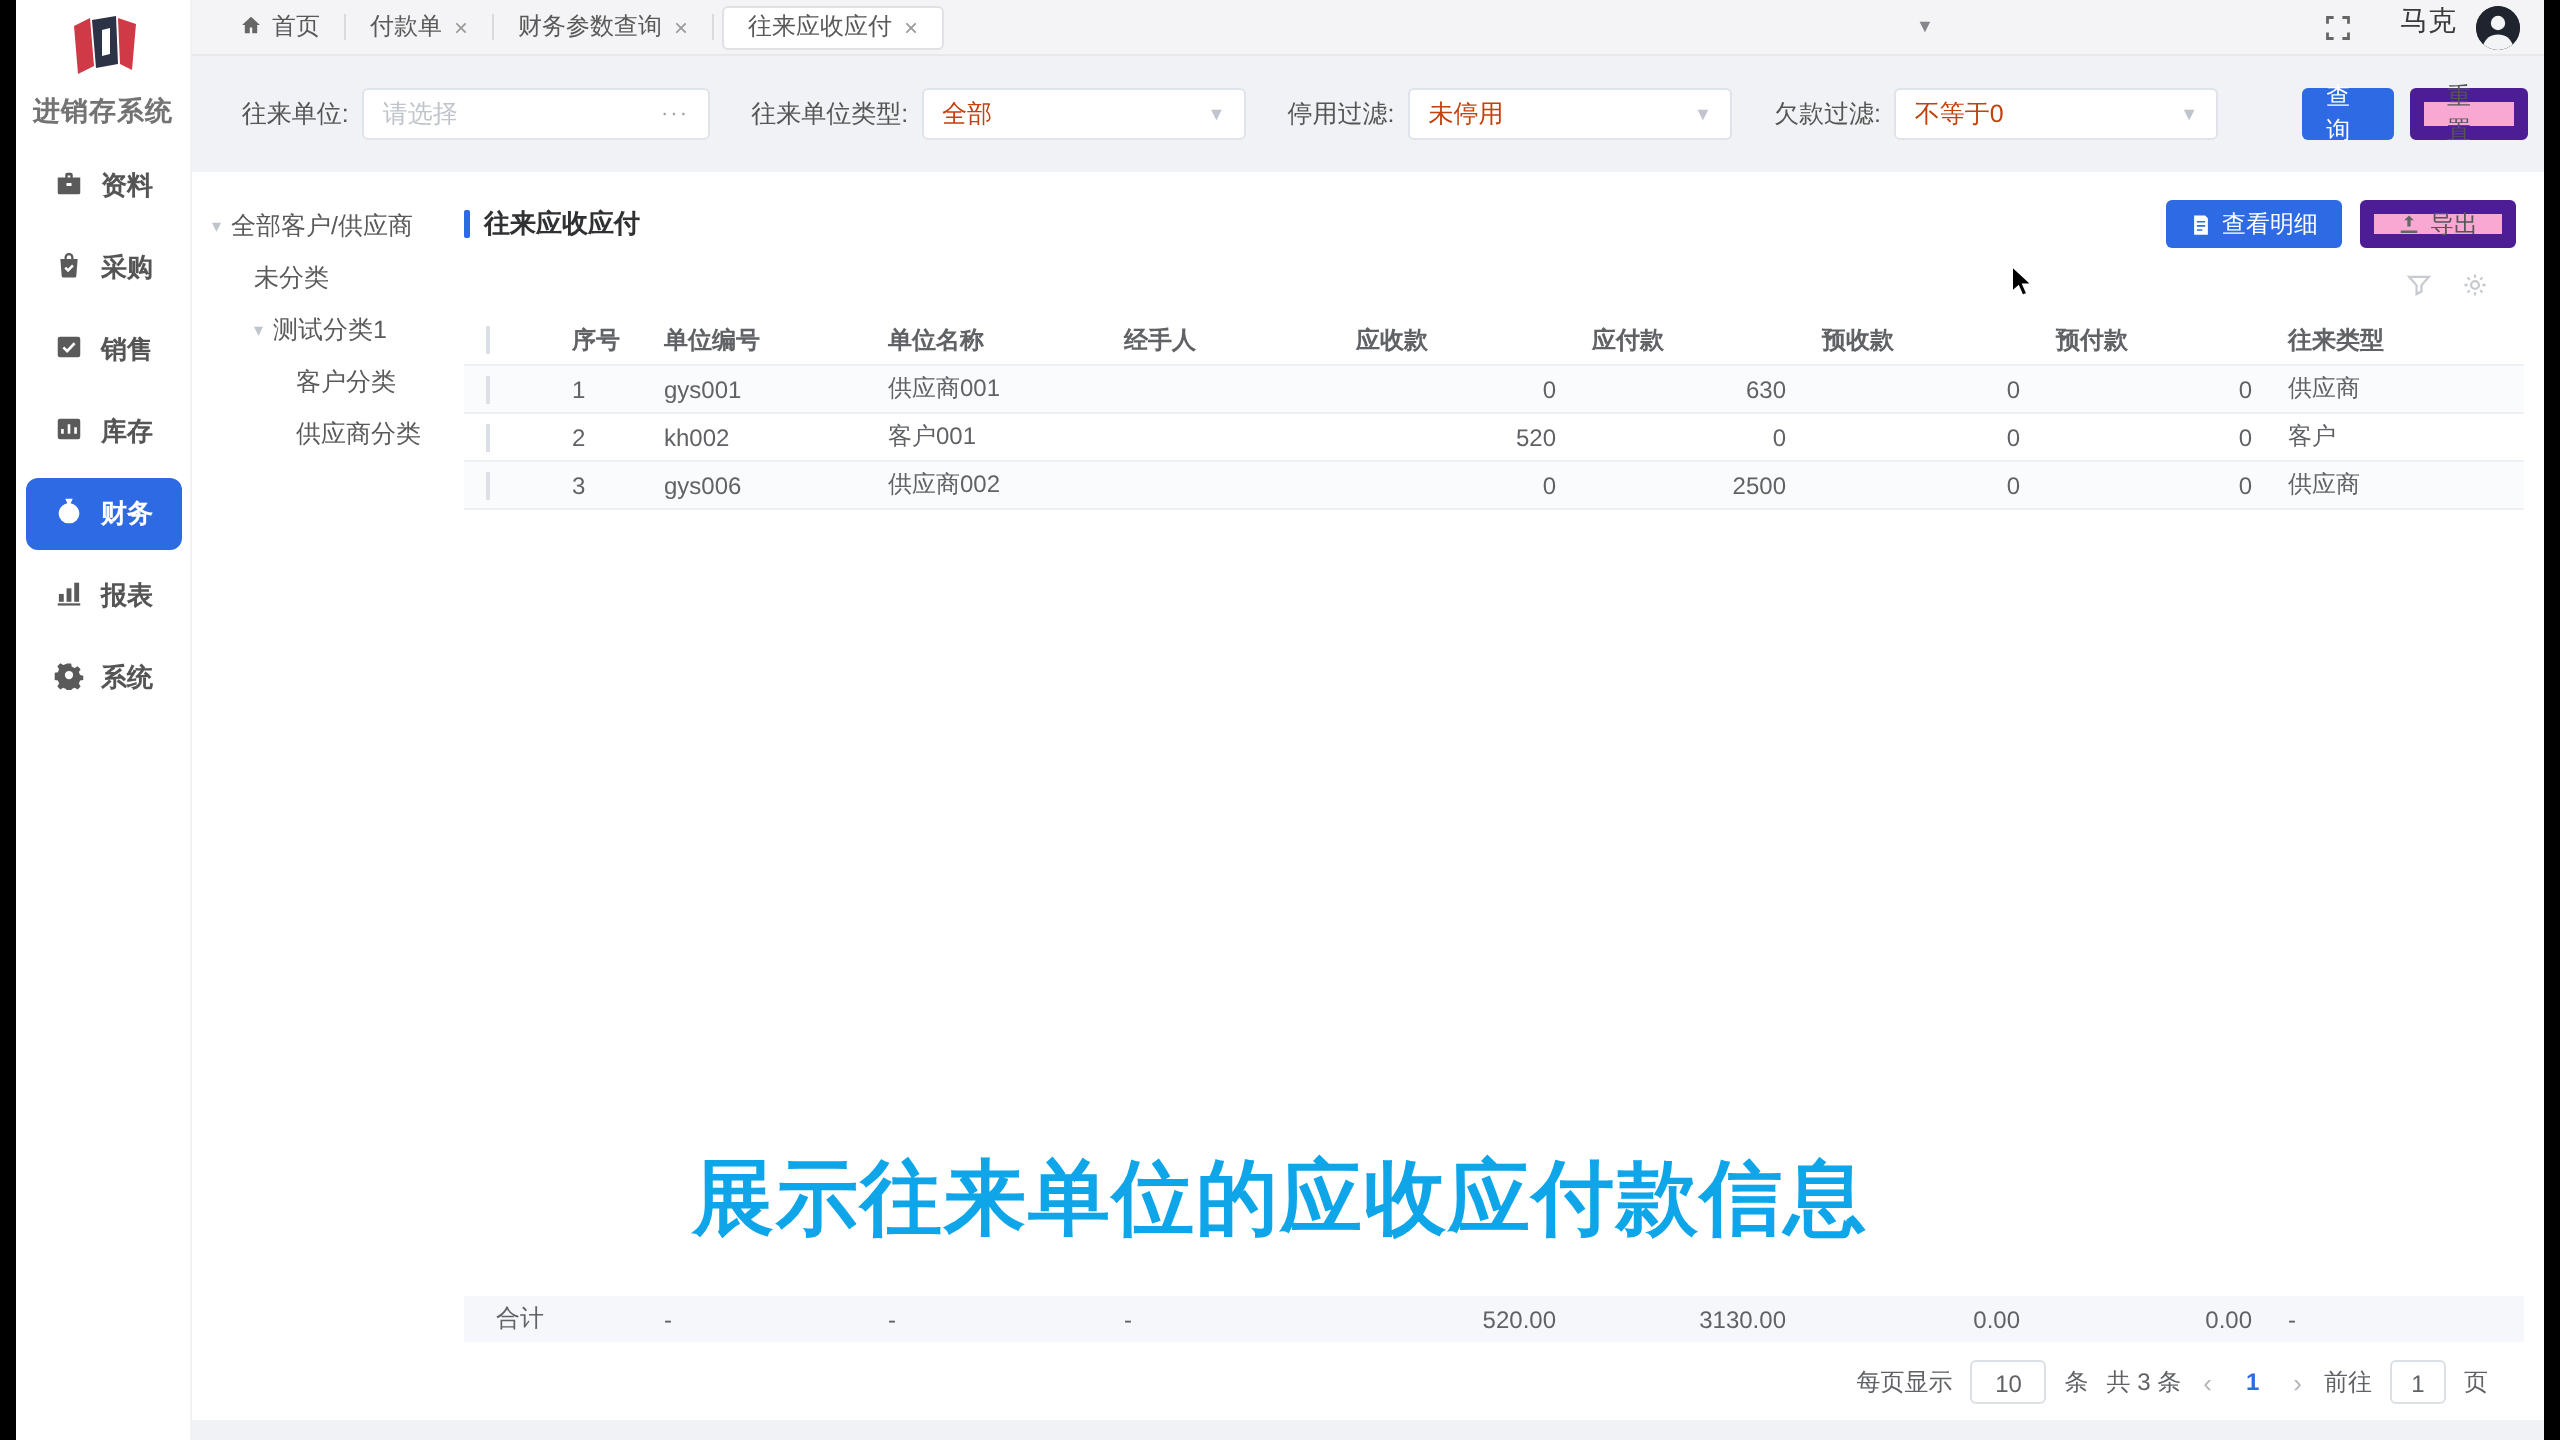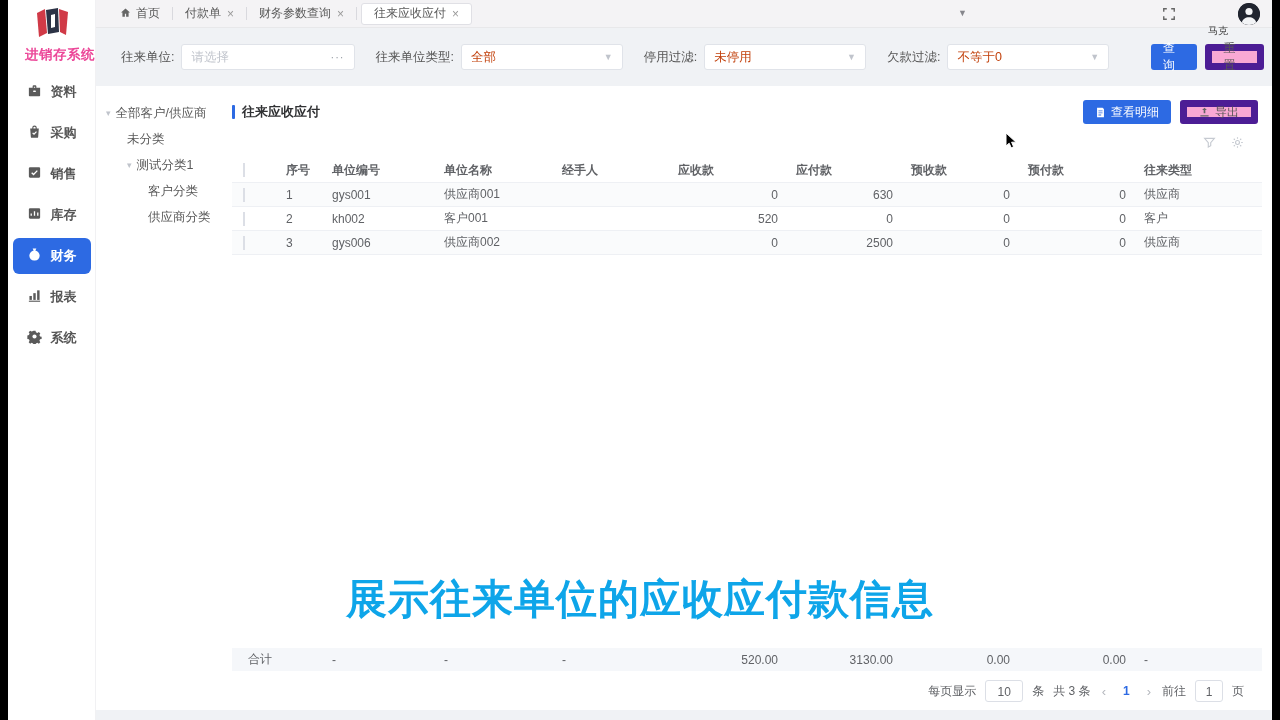--- a/index.html
+++ b/index.html
@@ -5,37 +5,37 @@
   html,body{margin:0;padding:0;}
   body{width:1280px;height:720px;overflow:hidden;
        font-family:"Liberation Sans","DejaVu Sans",sans-serif;
        -webkit-font-smoothing:antialiased;}
   .frame{position:relative;width:1280px;height:720px;background:#000;}
   .app{position:absolute;left:8px;top:0;width:1264px;height:720px;background:#f0f2f5;overflow:hidden;}
 
   
   .sidebar{position:absolute;left:0;top:0;width:88px;height:720px;background:#fff;border-right:1px solid #f1f1f3;box-sizing:border-box;z-index:3;}
   .logo-wrap{padding-top:7px;text-align:center;}
-  .app-title{font-size:13.5px;font-weight:bold;color:#ec4899;text-align:right;margin-top:1px;letter-spacing:.5px;}
+  .app-title{font-size:13.5px;font-weight:bold;color:#737373;text-align:center;margin-top:1px;letter-spacing:.5px;}
   .nav{margin-top:10px;}
   .nav-item{width:78px;height:36px;margin:5px auto;border-radius:6px;display:flex;align-items:center;justify-content:center;gap:9px;color:#555;font-size:13px;font-weight:bold;cursor:pointer;}
   .nav-item svg{fill:#5a5a5a;}
   .nav-item.active{background:#2d6ae3;color:#fff;}
   .nav-item.active svg{fill:#fff;}
 
   
   .topbar{position:absolute;left:88px;top:0;width:1176px;height:28px;background:#f4f3f5;border-bottom:1px solid #e8e8ea;box-sizing:border-box;display:flex;align-items:center;z-index:2;}
   .tabs{display:flex;align-items:center;height:28px;margin-left:12px;}
   .tab{display:flex;align-items:center;gap:5px;padding:0 12px;font-size:12px;color:#595959;height:28px;cursor:pointer;}
   .tab.active{background:#fff;border:1px solid #e0e0e5;border-radius:3px;height:22px;margin:0 4px;box-sizing:border-box;}
   .tab-divider{width:1px;height:13px;background:#d9d9de;}
   .tab-close{color:#9a9a9a;font-size:12px;line-height:1;margin-left:1px;cursor:pointer;}
   .tabbar-caret{position:absolute;left:862px;top:8px;color:#86868c;font-size:9px;cursor:pointer;}
   .fullscreen-btn{position:absolute;right:96px;top:7px;cursor:pointer;}
-  .username{position:absolute;right:44px;top:24px;font-size:10px;color:#3a3a3a;cursor:pointer;}
+  .username{position:absolute;right:44px;top:2px;font-size:14px;color:#3a3a3a;cursor:pointer;}
   .avatar{position:absolute;right:12px;top:3px;width:22px;height:22px;border-radius:50%;background:#20242f;overflow:hidden;cursor:pointer;}
 
   
   .filterbar{position:absolute;left:88px;top:28px;width:1176px;height:58px;display:flex;align-items:center;font-size:12.5px;color:#555;z-index:1;}
   .f-label{margin-right:7px;white-space:nowrap;}
   .f-box{height:26px;background:#fff;border:1px solid #e0e3e9;border-radius:3px;display:flex;align-items:center;padding:0 9px;box-sizing:border-box;cursor:pointer;}
   .f-input{width:180px;}
   .f-select{width:168px;}
   .ph{color:#c0c4cc;flex:1;}
   .f-val{flex:1;color:#c2410c;}

